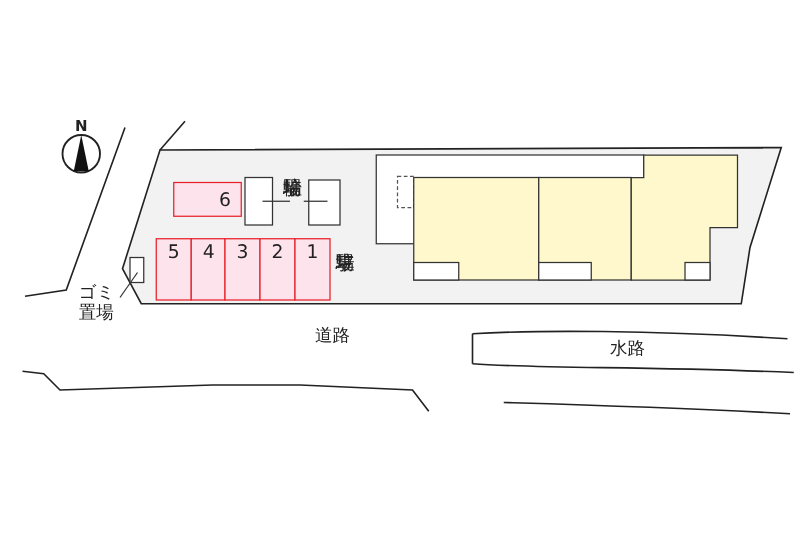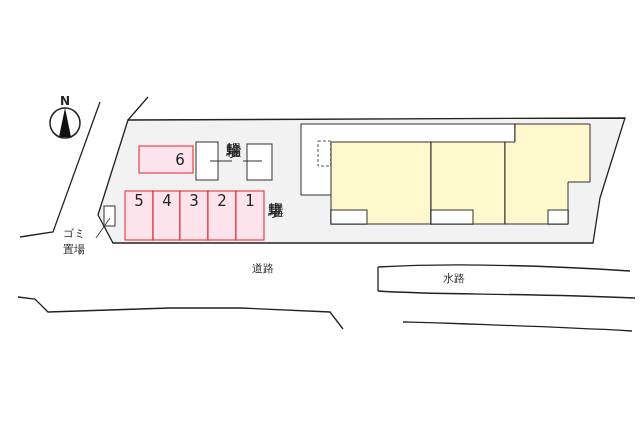--- a/index.html
+++ b/index.html
@@ -1,18 +1,18 @@
 <!DOCTYPE html>
 <html><head>
 <meta charset="utf-8">
 <style>
   html, body { margin:0; padding:0; background:#ffffff; }
   body { width:640px; height:427px; position:relative; overflow:hidden; font-family:"DejaVu Sans", sans-serif; }
   #stage { position:absolute; left:0; top:0; width:640px; height:427px; }
-  .lbl { position:absolute; color:#222; font-size:11px; line-height:16px; }
+  .lbl { position:absolute; color:#222; font-size:14px; line-height:16px; }
   .vert { writing-mode: vertical-rl; letter-spacing:0px; font-size:15px; line-height:16px; }
   .num { position:absolute; font-size:15px; color:#222; text-align:center; }
 </style>
 </head>
 <body>
 
 <div id="stage">
   <svg width="640" height="427" viewBox="0 0 640 427" style="position:absolute;left:0;top:0;">
 
     <polyline points="100,102 53,232 20,237" fill="none" stroke="#222" stroke-width="1.3"></polyline>
@@ -71,14 +71,14 @@
   <div class="num" style="left:214px;top:192px;width:16px;">2</div>
   <div class="num" style="left:242px;top:192px;width:16px;">1</div>
 
   <div class="lbl vert" style="left:226px;top:130px;">駐輪場</div>
   <div class="lbl vert" style="left:268px;top:190px;">駐車場</div>
 
   <div class="lbl" style="left:63px;top:226px;">ゴミ</div>
   <div class="lbl" style="left:63px;top:242px;">置場</div>
 
   <div class="lbl" style="left:252px;top:261px;">道路</div>
-  <div class="lbl" style="left:443px;top:271px;">水路</div>
+  <div class="lbl" style="left:488px;top:271px;">水路</div>
 </div>
 
 </body></html>

